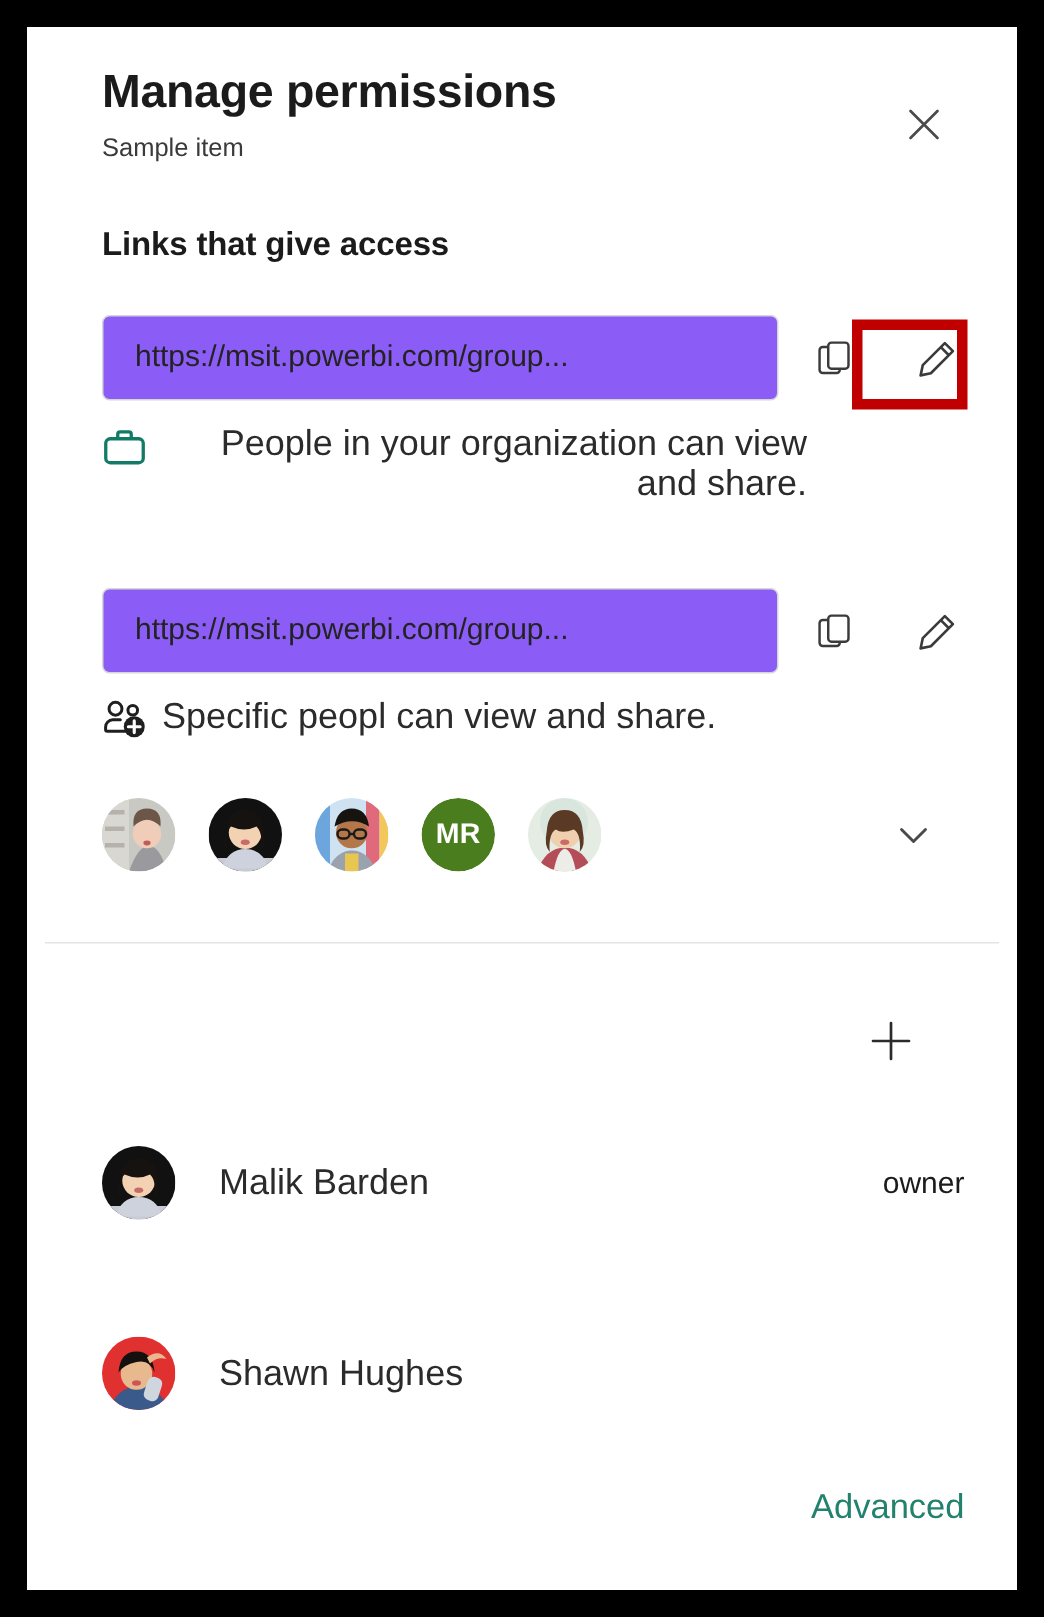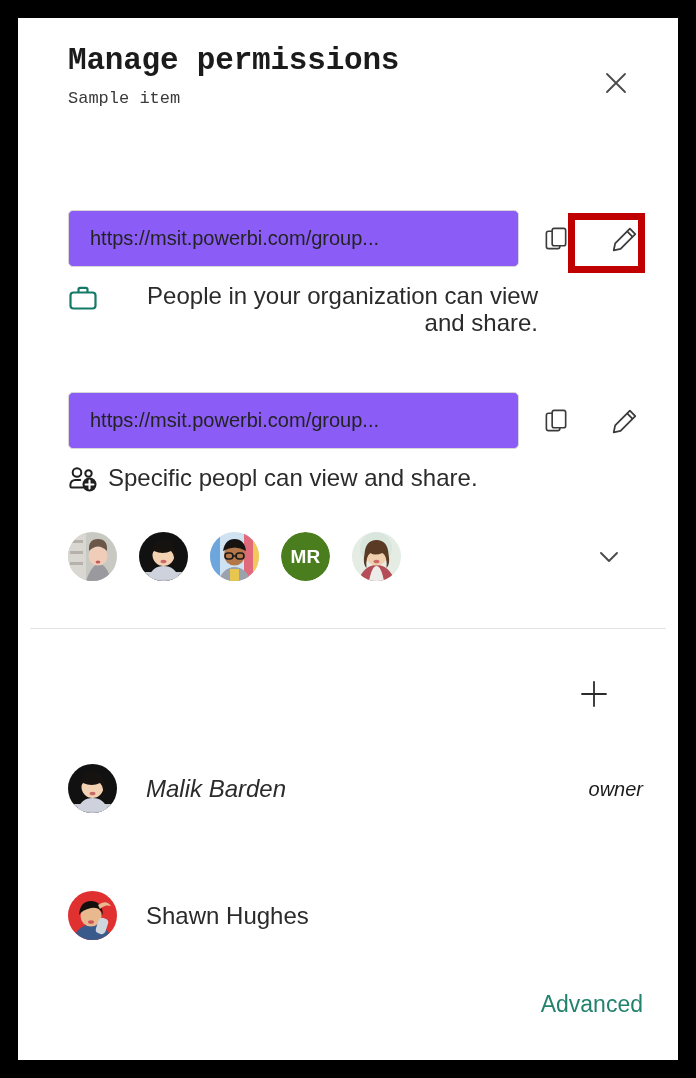--- a/index.html
+++ b/index.html
@@ -31,21 +31,20 @@
     background: #ffffff;
     overflow: hidden;
   }
 
   
   .header {
     position: absolute;
     left: 0; top: 0;
     width: 552px;
     height: 112px;
-    font-family: Liberation Mono, monospace;
   }
   .dialog-title {
     position: absolute;
     left: 50px;
     top: 25px;
     font-size: 31px;
     font-weight: bold;
     color: #1b1b1b;
     letter-spacing: -0.2px;
     white-space: nowrap;
@@ -224,21 +223,21 @@
 
   .person-row {
     position: absolute;
     left: 0;
     width: 660px;
     height: 58px;
     display: flex;
     align-items: center;
     cursor: pointer;
   }
-  #person-row-0 { top: 742px; font-style: italic; }
+  #person-row-0 { top: 742px; }
   #person-row-1 { top: 822px; }
   #person-row-2 { top: 869px; padding-left: 20px; }
 
   .person-avatar {
     position: absolute;
     left: 50px;
     width: 49px;
     height: 49px;
     border-radius: 50%;
     overflow: hidden;
@@ -279,20 +278,21 @@
     <div class="header">
       <div class="dialog-title">Manage permissions</div>
       <div class="dialog-subtitle">Sample item</div>
       <div class="close-btn">
         <svg width="28" height="28" viewBox="0 0 28 28">
           <path d="M5 5 L23 23 M23 5 L5 23" stroke="#4a4a4a" stroke-width="1.8" fill="none" stroke-linecap="round"></path>
         </svg>
       </div>
     </div>
 
+    <div class="section-title" id="links-title">Links that give access</div>
 
     <div class="link-block" id="link-block-0">
       <div class="link-input">https://msit.powerbi.com/group...</div>
 
       <div class="icon-btn copy-btn">
         <svg width="27" height="27" viewBox="0 0 28 28">
           <rect x="3.5" y="5.5" width="14" height="18" rx="2.2" fill="none" stroke="#3b3b3b" stroke-width="1.7"></rect>
           <rect x="9.5" y="2.5" width="14" height="18" rx="2.2" fill="#ffffff" stroke="#3b3b3b" stroke-width="1.7"></rect>
         </svg>
       </div>

